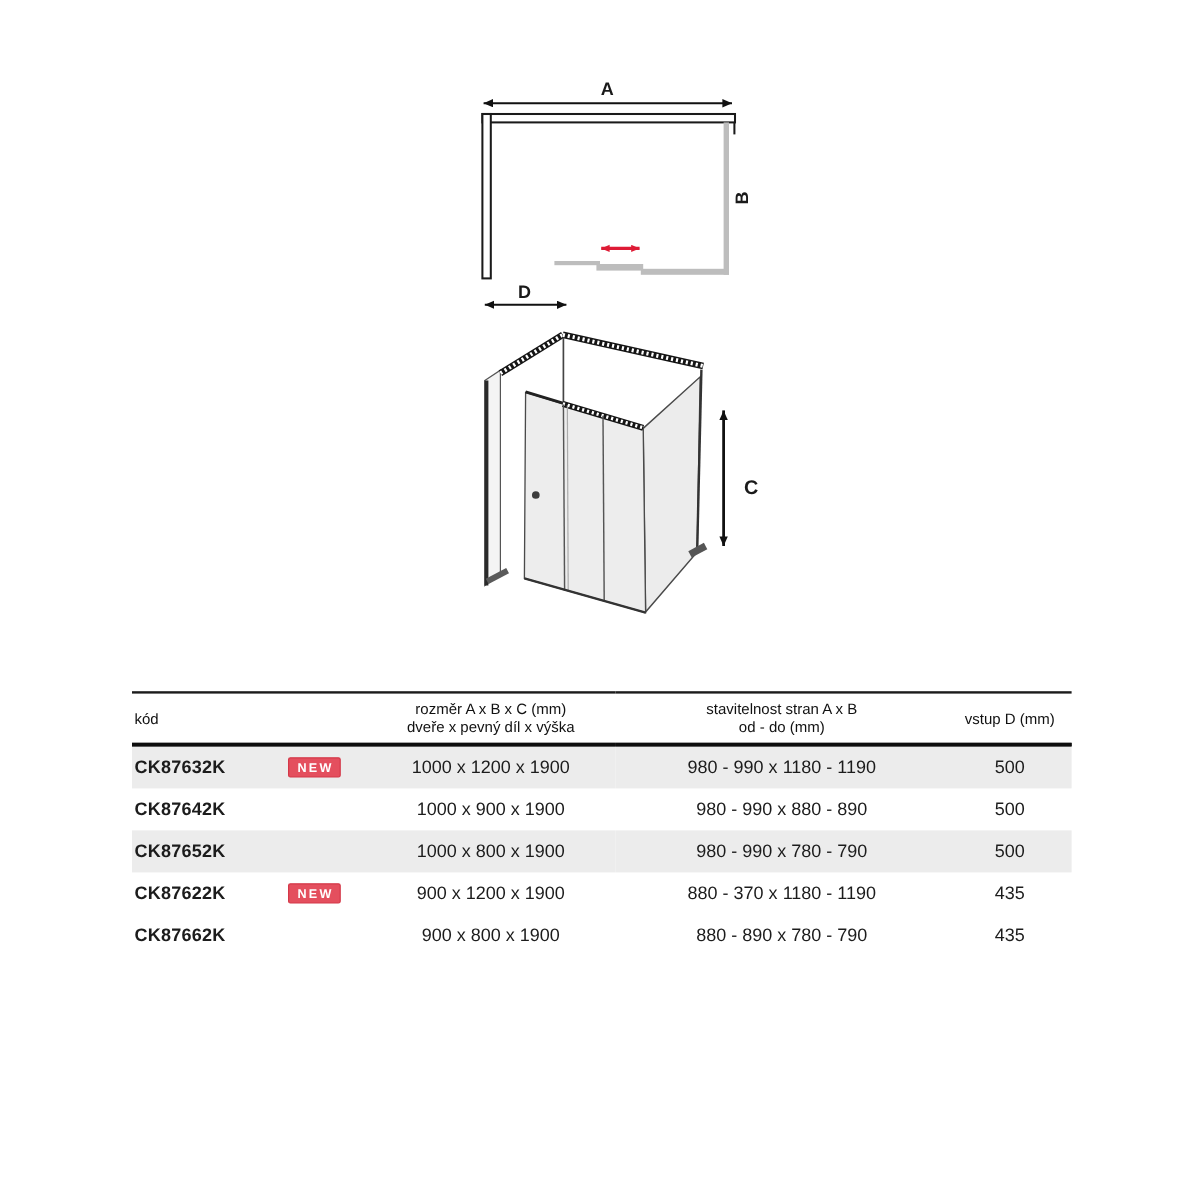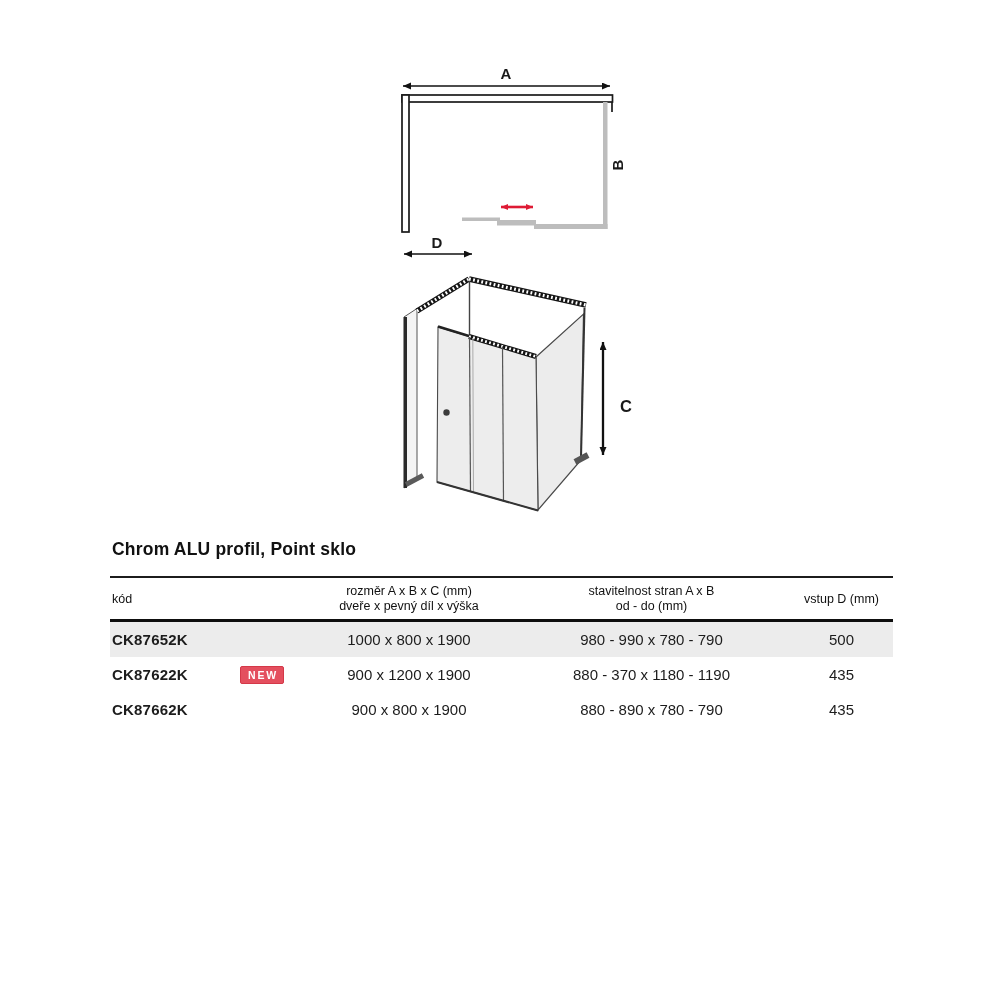--- a/index.html
+++ b/index.html
@@ -97,21 +97,20 @@
       <line x1="472.8" y1="338" x2="473.5" y2="492.5" stroke="#ababab" stroke-width="1"></line>
       <line x1="502.5" y1="346.5" x2="503.5" y2="501" stroke="#555" stroke-width="1.2"></line>
       <line x1="437" y1="482" x2="538" y2="510.5" stroke="#333" stroke-width="2"></line>
       <circle cx="446.5" cy="412.5" r="3.2" fill="#3c3c3c"></circle>
 
       <line x1="603" y1="342" x2="603" y2="455" stroke="#111" stroke-width="2.3" marker-start="url(#arrB)" marker-end="url(#arrB)"></line>
       <text x="620" y="412" class="dimlabel-c">C</text>
     </g>
   </svg>
 
-  <div class="doc-title">Chrom ALU profil, Point sklo</div>
 
   <table class="spec">
     <colgroup>
       <col style="width:130px">
         <col style="width:65px">
         <col style="width:208px">
         <col style="width:277px">
         <col style="width:103px">
     </colgroup>
     <thead>
@@ -124,20 +123,34 @@
         </th>
         <th>
           <div>stavitelnost stran A x B</div>
           <div>od - do (mm)</div>
         </th>
         <th>vstup D (mm)</th>
       </tr>
     </thead>
     <tbody>
       <tr class="stripe">
+        <td class="code">CK87632K</td>
+        <td class="badge-cell"><span class="badge">NEW</span></td>
+        <td>1000 x 1200 x 1900</td>
+        <td>980 - 990 x 1180 - 1190</td>
+        <td>500</td>
+      </tr>
+      <tr>
+        <td class="code">CK87642K</td>
+        <td class="badge-cell"></td>
+        <td>1000 x 900 x 1900</td>
+        <td>980 - 990 x 880 - 890</td>
+        <td>500</td>
+      </tr>
+      <tr class="stripe">
         <td class="code">CK87652K</td>
         <td class="badge-cell"></td>
         <td>1000 x 800 x 1900</td>
         <td>980 - 990 x 780 - 790</td>
         <td>500</td>
       </tr>
       <tr>
         <td class="code">CK87622K</td>
         <td class="badge-cell"><span class="badge">NEW</span></td>
         <td>900 x 1200 x 1900</td>

